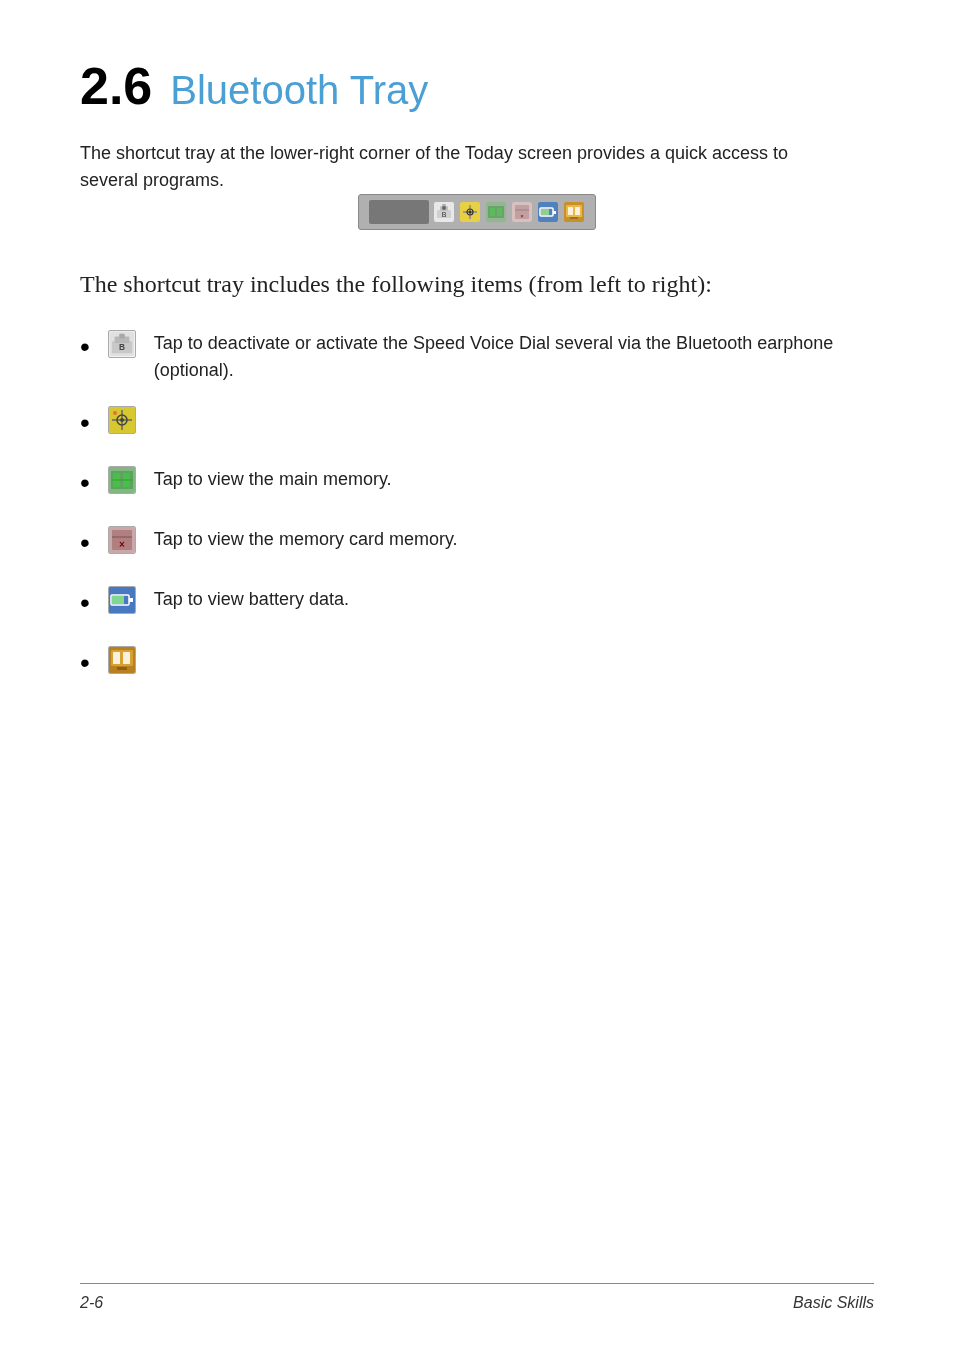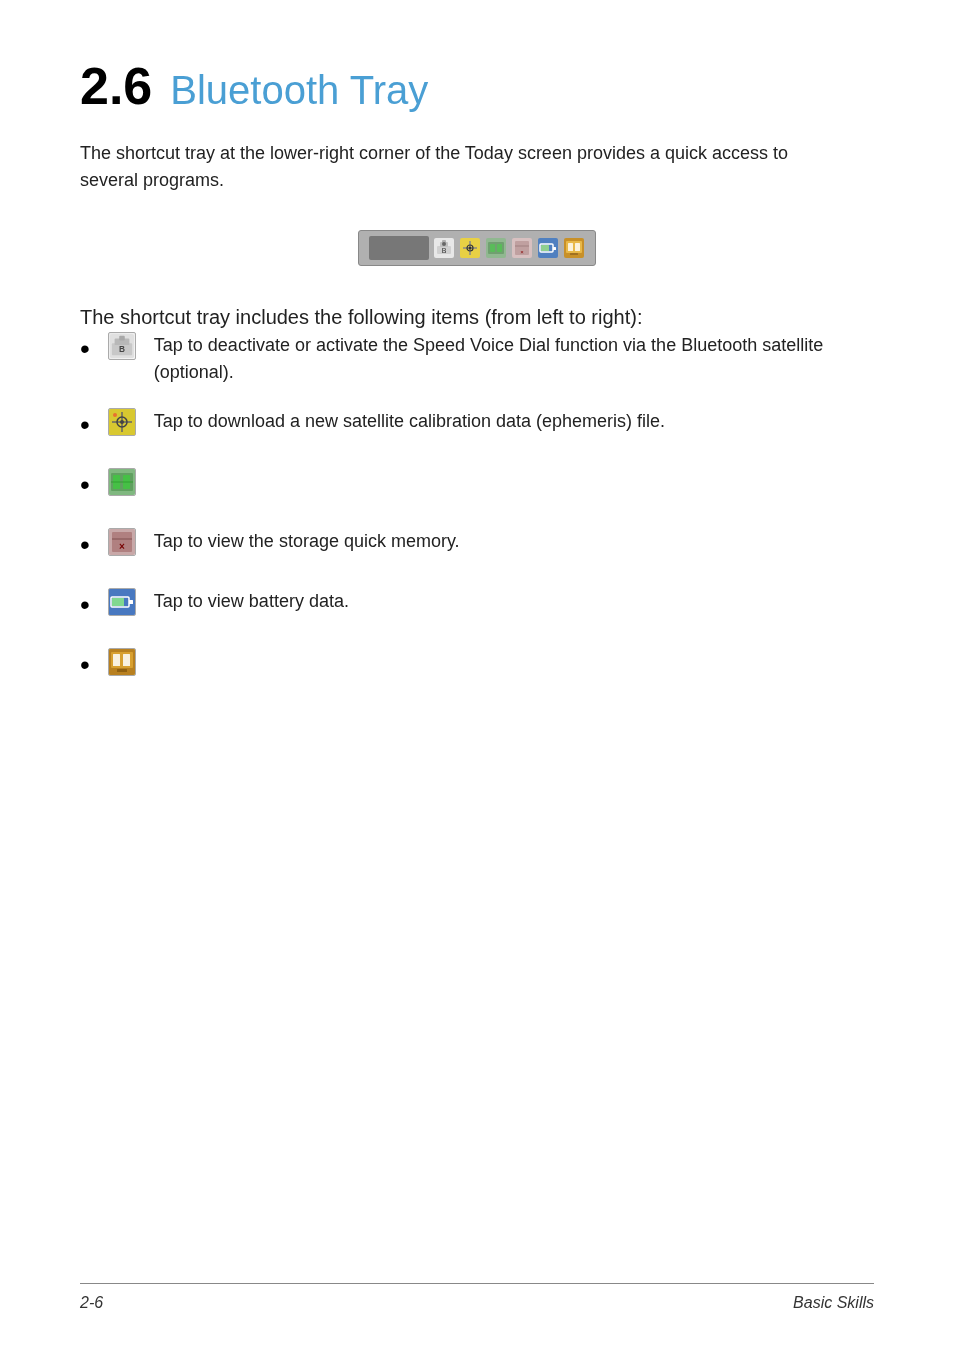--- a/index.html
+++ b/index.html
@@ -42,21 +42,20 @@
       font-size: 40px;
       font-weight: normal;
       color: #4a9fd4;
       line-height: 1;
     }
 
     .intro-text {
       font-size: 18px;
       color: #222222;
       line-height: 1.5;
-      margin-bottom: 36px;
       max-width: 740px;
     }
 
     .tray-image-container {
       display: flex;
       justify-content: center;
       margin-bottom: 36px;
     }
 
     .tray-image {
@@ -73,23 +72,25 @@
     .tray-icon {
       width: 22px;
       height: 22px;
       display: inline-flex;
       align-items: center;
       justify-content: center;
       font-size: 14px;
     }
 
     .section-desc {
-      font-size: 20px;
+      font-size: 24px;
       color: #222222;
       line-height: 1.5;
+      margin-bottom: 28px;
+      font-family: Liberation Serif, serif;
     }
 
     .bullet-list {
       list-style: none;
       padding: 0;
       margin: 0;
     }
 
     .bullet-item {
       display: flex;
@@ -275,62 +276,62 @@
       <span class="bullet-dot">•</span>
       <div class="bullet-icon bullet-icon-bluetooth">
         <svg width="26" height="26" viewBox="0 0 26 26" xmlns="http://www.w3.org/2000/svg">
           <rect width="26" height="26" fill="#e0e0e0" rx="2"></rect>
           <rect x="2" y="10" width="22" height="13" fill="#c8c8c8" rx="1"></rect>
           <rect x="5" y="5" width="16" height="7" fill="#b8b8b8" rx="1"></rect>
           <rect x="10" y="2" width="6" height="5" fill="#a8a8a8" rx="1"></rect>
           <text x="13" y="20" text-anchor="middle" font-size="9" fill="#444" font-family="Arial" font-weight="bold">B</text>
         </svg>
       </div>
-      <span class="bullet-text">Tap to deactivate or activate the Speed Voice Dial function via the Bluetooth satellite (optional).</span>
+      <span class="bullet-text">Tap to deactivate or activate the Speed Voice Dial several via the Bluetooth earphone (optional).</span>
     </li>
 
     <li class="bullet-item">
       <span class="bullet-dot">•</span>
       <div class="bullet-icon bullet-icon-satellite">
         <svg width="26" height="26" viewBox="0 0 26 26" xmlns="http://www.w3.org/2000/svg">
           <rect width="26" height="26" fill="#d8c830" rx="2"></rect>
           <line x1="3" y1="13" x2="23" y2="13" stroke="#666" stroke-width="1.5"></line>
           <line x1="13" y1="3" x2="13" y2="23" stroke="#666" stroke-width="1.5"></line>
           <circle cx="13" cy="13" r="5" fill="none" stroke="#444" stroke-width="1.5"></circle>
           <circle cx="13" cy="13" r="2" fill="#444"></circle>
           <circle cx="6" cy="6" r="2" fill="#e87030"></circle>
         </svg>
       </div>
-      <span class="bullet-text">Tap to download a new satellite calibration data (ephemeris) file.</span>
     </li>
 
     <li class="bullet-item">
       <span class="bullet-dot">•</span>
       <div class="bullet-icon bullet-icon-memory">
         <svg width="26" height="26" viewBox="0 0 26 26" xmlns="http://www.w3.org/2000/svg">
           <rect width="26" height="26" fill="#80b880" rx="2"></rect>
           <rect x="2" y="4" width="22" height="18" fill="#60a060" rx="1"></rect>
           <rect x="4" y="6" width="7" height="14" fill="#40c840" rx="1" opacity="0.8"></rect>
           <rect x="14" y="6" width="7" height="14" fill="#40c840" rx="1" opacity="0.8"></rect>
           <line x1="2" y1="13" x2="24" y2="13" stroke="#30a030" stroke-width="1"></line>
         </svg>
       </div>
+      <span class="bullet-text">Tap to view the main memory.</span>
     </li>
 
     <li class="bullet-item">
       <span class="bullet-dot">•</span>
       <div class="bullet-icon bullet-icon-storage">
         <svg width="26" height="26" viewBox="0 0 26 26" xmlns="http://www.w3.org/2000/svg">
           <rect width="26" height="26" fill="#c8a8a8" rx="2"></rect>
           <rect x="3" y="3" width="20" height="20" fill="#b08080" rx="1"></rect>
           <line x1="3" y1="10" x2="23" y2="10" stroke="#906060" stroke-width="1.5"></line>
           <text x="13" y="21" text-anchor="middle" font-size="10" fill="#700" font-family="Arial" font-weight="bold">×</text>
         </svg>
       </div>
-      <span class="bullet-text">Tap to view the storage quick memory.</span>
+      <span class="bullet-text">Tap to view the memory card memory.</span>
     </li>
 
     <li class="bullet-item">
       <span class="bullet-dot">•</span>
       <div class="bullet-icon bullet-icon-battery">
         <svg width="26" height="26" viewBox="0 0 26 26" xmlns="http://www.w3.org/2000/svg">
           <rect width="26" height="26" fill="#4878c0" rx="2"></rect>
           <rect x="2" y="8" width="18" height="10" fill="none" stroke="#fff" stroke-width="1.5" rx="1"></rect>
           <rect x="20" y="11" width="4" height="4" fill="#fff" rx="0.5"></rect>
           <rect x="3" y="9" width="12" height="8" fill="#80d890" rx="0.5"></rect>

